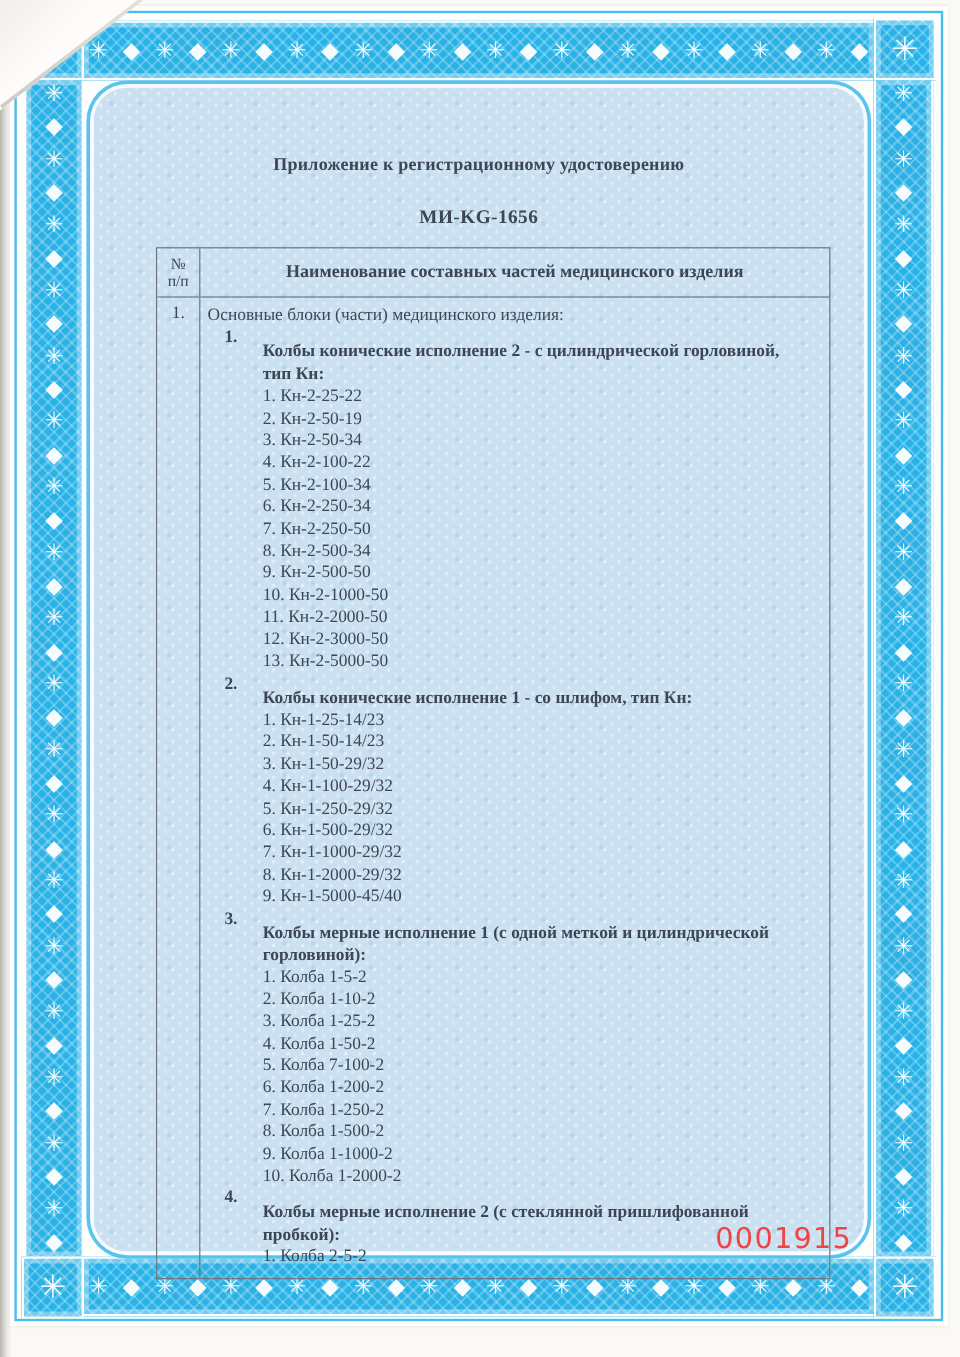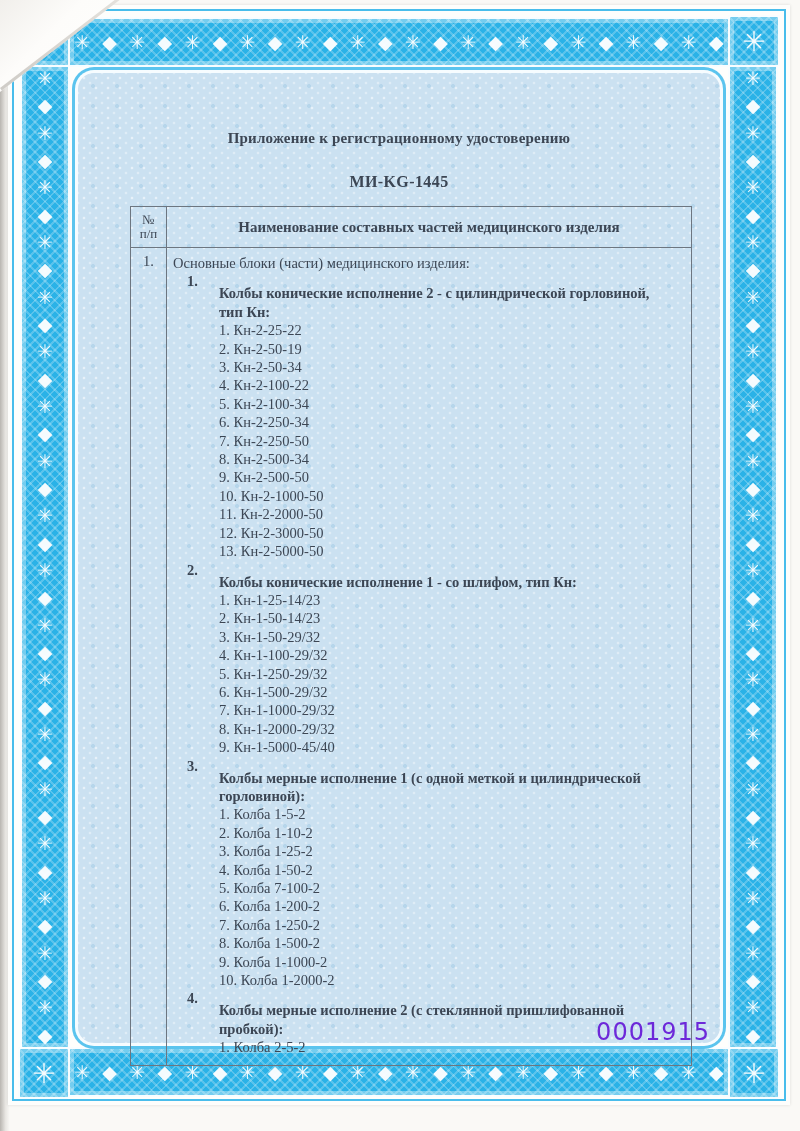--- a/index.html
+++ b/index.html
@@ -29,21 +29,21 @@
   .strip-bottom{left:60px;right:60px;bottom:8px;height:50px;}
   .strip-left{top:60px;bottom:56px;left:12px;width:50px;flex-direction:column;}
   .strip-right{top:60px;bottom:56px;right:12px;width:50px;flex-direction:column;}
   .corner{width:52px;height:52px;justify-content:center;}
   .corner-tl{left:10px;top:10px;} .corner-tr{right:10px;top:10px;}
   .corner-bl{left:10px;bottom:6px;} .corner-br{right:10px;bottom:6px;}
   .orn{font-family:"DejaVu Sans",sans-serif;font-size:19px;line-height:1;opacity:.95;}
   .corner .orn{font-size:27px;}
   
   .inner{position:absolute;left:70px;top:68px;right:70px;bottom:62px;
-    border-radius:16px;
+    border-radius:28px;
     background-color:#cbe1f1;
     background-image:
       radial-gradient(circle, rgba(255,255,255,.55) 1px, rgba(255,255,255,0) 1.7px),
       radial-gradient(circle, rgba(255,255,255,.38) 1px, rgba(255,255,255,0) 1.7px),
       radial-gradient(circle, rgba(158,199,228,.45) 1.6px, rgba(158,199,228,0) 2.3px);
     background-size:12px 10px,12px 10px,24px 20px;
     background-position:0 0,6px 5px,3px 3px;
     box-shadow:0 0 0 3px rgba(255,255,255,.95), 0 0 0 6px rgba(62,186,235,.85);
     color:#3c4654;
   }
@@ -62,21 +62,21 @@
     padding-top:5px;font-size:14.5px;box-sizing:border-box;}
   .td-content{flex:1;padding:6px 6px 8px 6px;font-size:14.5px;line-height:18.4px;}
   .intro{margin:0;}
   .group{display:flex;margin-left:14px;}
   .gnum{width:32px;font-weight:bold;flex:0 0 32px;}
   .gbody{flex:1;margin-top:12px;}
   .gtitle{font-weight:bold;max-width:440px;}
   .gitem{}
   
   .serial{position:absolute;right:90px;top:1018px;z-index:3;
-    font-family:"DejaVu Sans",sans-serif;font-size:24px;letter-spacing:1px;color:#6d28d9;margin-left:12px;}
+    font-family:"DejaVu Sans",sans-serif;font-size:24px;letter-spacing:1px;color:#ef4444;margin-left:12px;}
   
   .fold{position:absolute;left:0;top:0;width:118px;height:92px;z-index:4;
     background:linear-gradient(135deg,#f1efeb 0%,#fdfcfa 40%,#ffffff 100%);
     clip-path:polygon(0 0,100% 0,0 100%);}
   .fold-edge{position:absolute;left:0;top:88px;width:150px;height:3px;z-index:4;
     background:linear-gradient(90deg,#cfccc7,#e4e1dc);
     transform:rotate(-37.5deg);transform-origin:0 0;}
 </style>
 </head>
 <body>
@@ -222,21 +222,21 @@
     </div>
   <div class="corner corner-bl">
       <span class="orn">✳</span>
     </div>
   <div class="corner corner-br">
       <span class="orn">✳</span>
     </div>
 
   <div class="inner">
     <div class="title1">Приложение к регистрационному удостоверению</div>
-    <div class="title2">МИ-KG-1445</div>
+    <div class="title2">МИ-KG-1656</div>
 
     <div class="doc-table">
       <div class="thead">
         <div class="th-no">
           <span>№</span>
           <span>п/п</span>
         </div>
         <div class="th-name">Наименование составных частей медицинского изделия</div>
       </div>
       <div class="tbody">

